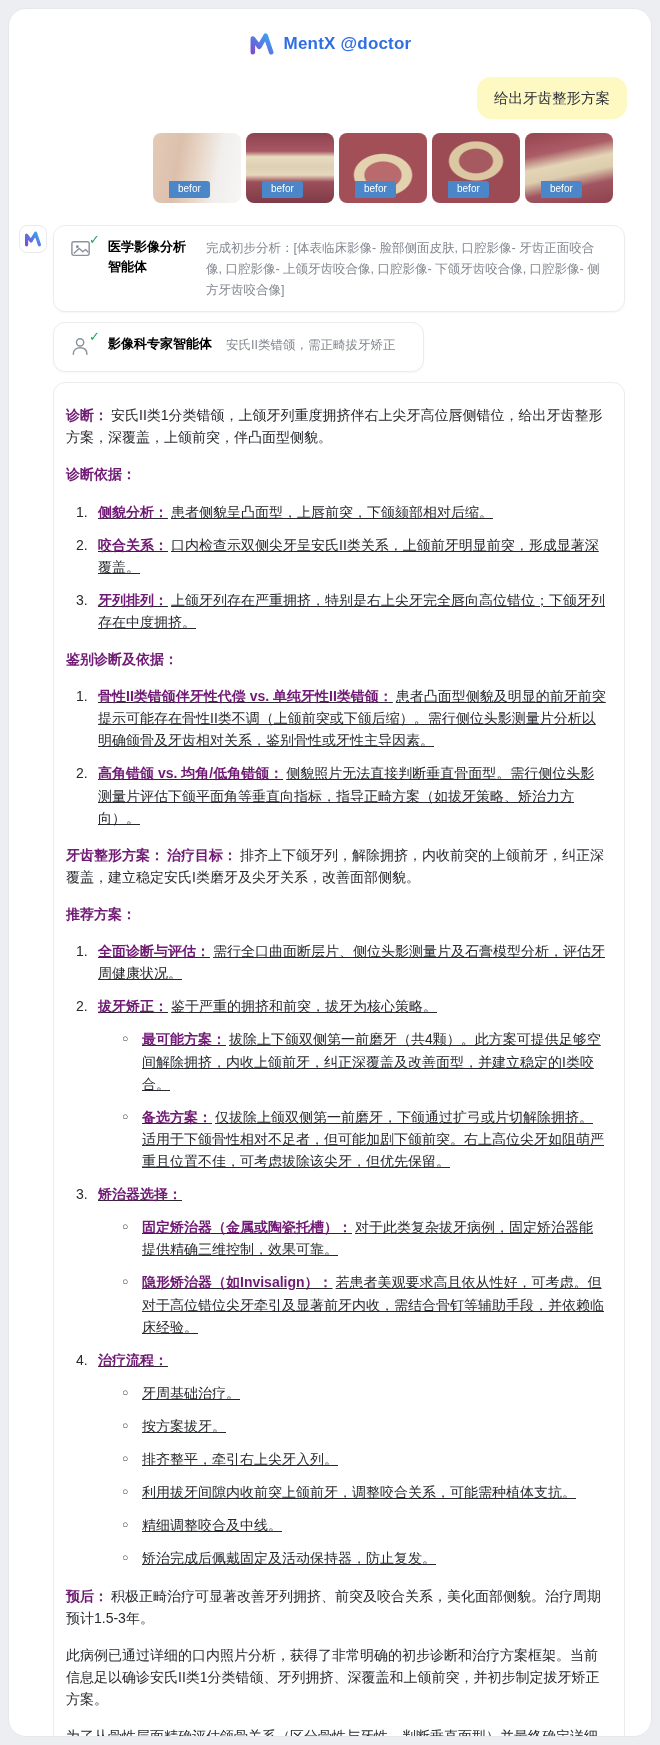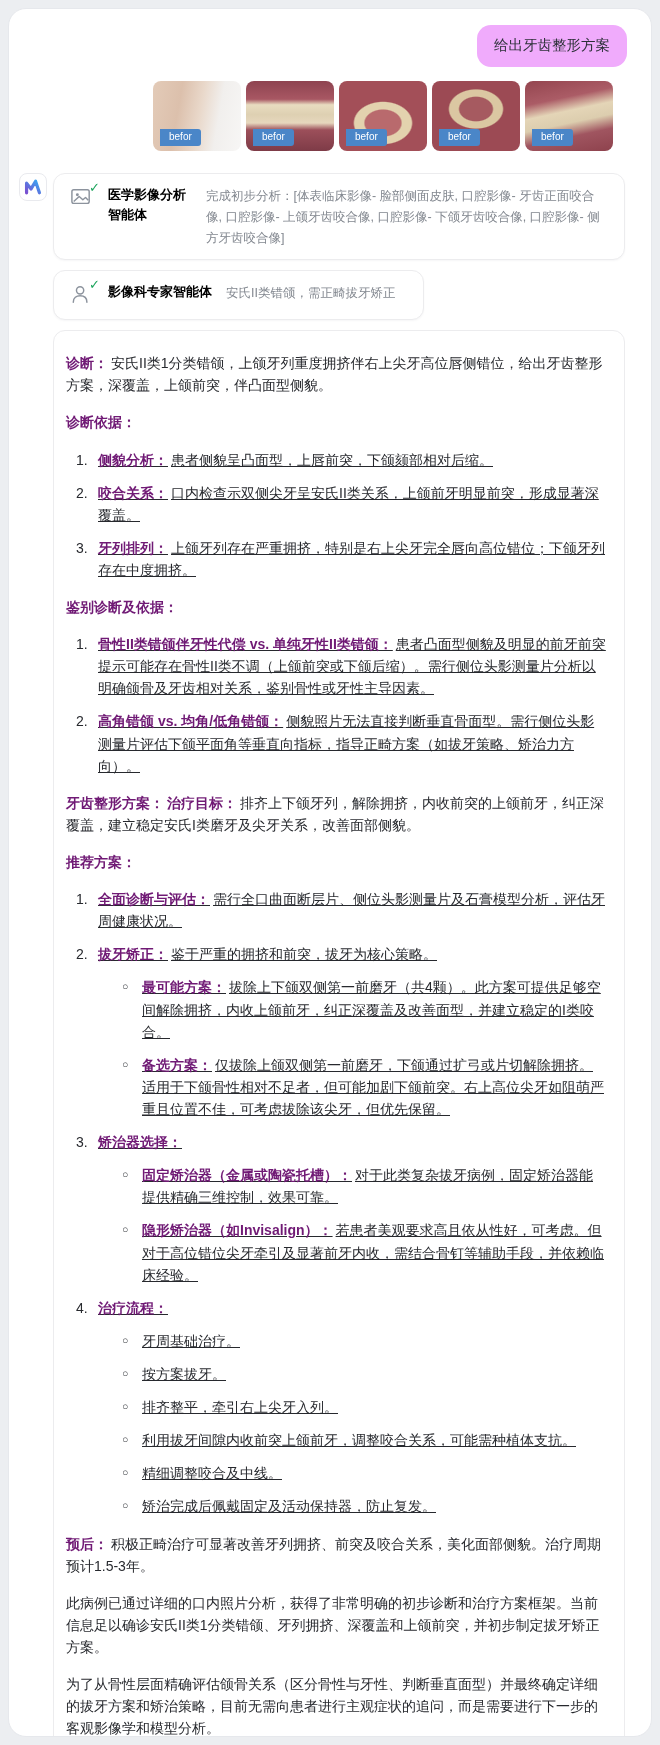--- a/index.html
+++ b/index.html
@@ -16,29 +16,29 @@
     border:1px solid #e6e8ec;
     border-radius:18px;
     overflow:hidden;
   }
   
   .header { display:flex; align-items:center; justify-content:center; gap:9px; padding:24px 0 6px; }
   .brand-name { color:#2f6fe4; font-weight:700; font-size:17px; letter-spacing:.2px; }
   
   .user-row { display:flex; justify-content:flex-end; padding:16px 24px 0; }
   .user-bubble {
-    background:#f0abfc; color:#2c3038;
+    background:#fef9c3; color:#2c3038;
     font-size:14.5px; padding:11px 17px;
-    border-radius:14px; line-height:1.4;font-family:Liberation Mono, monospace;
+    border-radius:14px; line-height:1.4;
   }
   
   .thumbs-row { display:flex; justify-content:flex-end; gap:5px; padding:14px 38px 0 0; }
   .thumb { width:88px; height:70px; border-radius:8px; position:relative; overflow:hidden; flex:none; cursor:pointer; }
   .thumb-badge {
-    position:absolute; left:7px; bottom:5px;
+    position:absolute; left:16px; bottom:5px;
     background:#4a86c8; color:#fff;
     font-size:10px; line-height:1; padding:3px 9px 4px;
     border-radius:0 3px 3px 0;
   }
   .thumb.t-face   { background:linear-gradient(100deg,#e3cbb8 0%,#dcc0ac 30%,#e9d8ca 52%,#f1efed 72%,#f7f6f5 100%); }
   .thumb.t-front  { background:linear-gradient(180deg,#8e4350 0%,#a85763 26%,#e8dcc0 34%,#ded0b2 48%,#e6d7bd 60%,#9c4f5a 70%,#7e3b47 100%); }
   .thumb.t-upper  { background:radial-gradient(ellipse 46% 42% at 50% 60%, #b96a6d 0 44%, #e3d2ae 48% 70%, #a34f58 74%), #8f434d; }
   .thumb.t-lower  { background:radial-gradient(ellipse 44% 40% at 50% 40%, #a65a60 0 42%, #dbc7a2 46% 68%, #9c4a54 72%), #7e3a44; }
   .thumb.t-side   { background:linear-gradient(168deg,#94454f 0%,#ab5c66 28%,#e4d5b7 44%,#dccdae 58%,#a05560 74%,#8e424d 100%); }
   
@@ -81,20 +81,34 @@
   .circ-list > li::before { content:"○"; position:absolute; left:24px; top:2px; font-size:10.5px; color:#3a3d42; }
   .nested { margin-top:10px; }
   svg { display:block; }
 </style>
 </head>
 <body>
 
 <div class="page">
   <div class="main-card">
 
+    <div class="header">
+      <span>
+        <svg width="26" height="22" viewBox="0 0 28 24">
+          <defs>
+            <linearGradient id="lg1" x1="0" y1="1" x2="1" y2="0">
+              <stop offset="0" stop-color="#7a4fd0"></stop>
+                <stop offset="1" stop-color="#35a8f3"></stop>
+            </linearGradient>
+          </defs>
+          <path d="M4 21 L4 6 L11 15 L18 3 L24 21" fill="none" stroke="url(#lg1)" stroke-width="5" stroke-linecap="round" stroke-linejoin="round"></path>
+        </svg>
+      </span>
+      <span class="brand-name">MentX @doctor</span>
+    </div>
 
     <div class="user-row">
       <div class="user-bubble">给出牙齿整形方案</div>
     </div>
 
     <div class="thumbs-row">
       <div class="thumb t-face">
         <span class="thumb-badge">befor</span>
       </div>
       <div class="thumb t-front">

